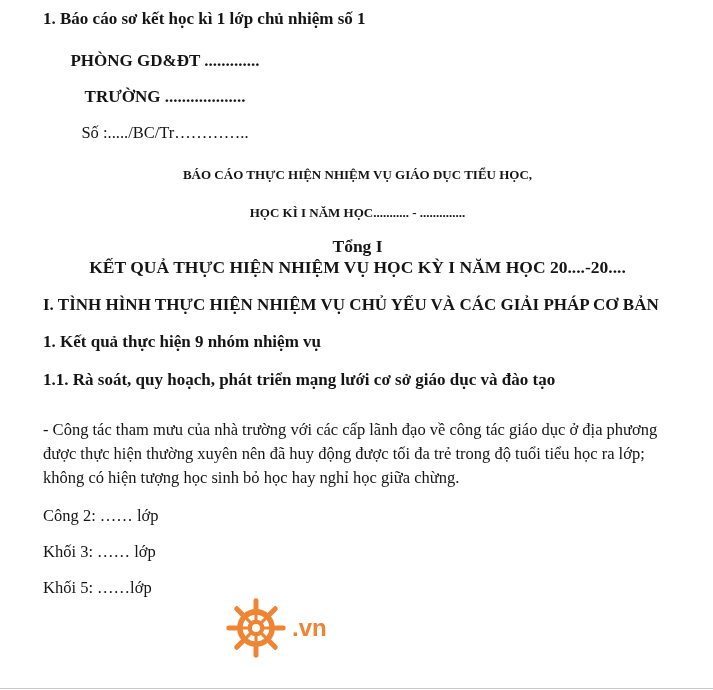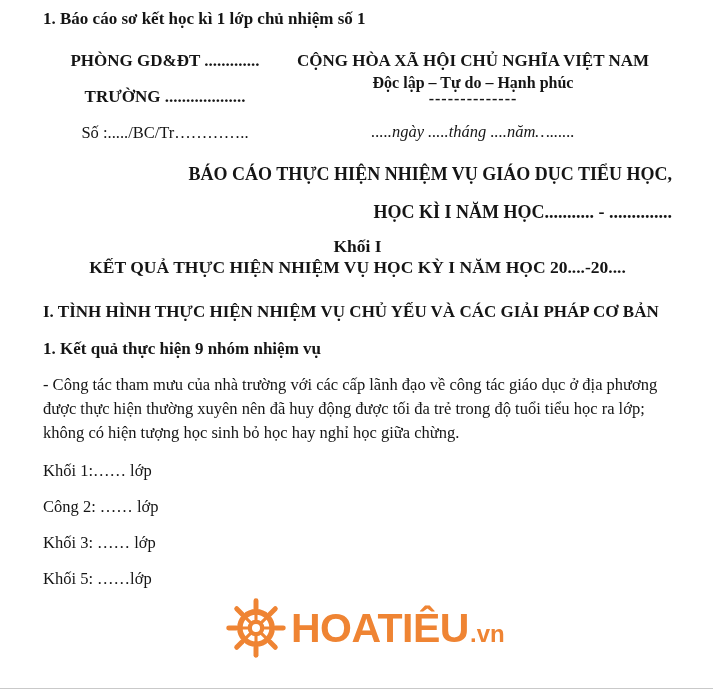--- a/index.html
+++ b/index.html
@@ -16,27 +16,27 @@
   .hdr{display:flex;margin-top:20px;}
   .col-l{width:244px;text-align:center;}
   .col-r{width:372px;text-align:center;}
   .col-l .l1,.col-l .l2{font-size:17px;font-weight:bold;line-height:21px;}
   .col-l .l2{margin-top:15px;}
   .col-l .l3{font-size:16.5px;margin-top:15px;line-height:21px;}
   .col-r .r1{font-size:17px;font-weight:bold;line-height:21px;}
   .col-r .r2{font-size:16px;font-weight:bold;line-height:20px;margin-top:2px;}
   .col-r .r3{font-size:16px;font-weight:bold;line-height:12px;letter-spacing:1px;}
   .col-r .r4{font-size:16.5px;font-style:italic;margin-top:16px;line-height:21px;}
-  .ttl{margin-top:21px;text-align:right;font-weight:bold;font-size:18px;line-height:21px;}
+  .ttl{margin-top:21px;text-align:center;font-weight:bold;font-size:13px;line-height:21px;}
   .ttl .t2{margin-top:17px;}
   .part{margin-top:13px;text-align:center;font-weight:bold;font-size:17.5px;line-height:21px;}
-  .sec{margin-top:23px;font-weight:bold;font-size:17px;line-height:21px;}
+  .sec{margin-top:16px;font-weight:bold;font-size:17px;line-height:21px;}
   .sub1{margin-top:16px;font-weight:bold;font-size:17px;line-height:21px;}
   .sub11{margin-top:17px;font-weight:bold;font-size:17px;line-height:21px;}
-  .para{margin-top:14px;font-size:16.5px;line-height:24px;text-align:left;}
+  .para{margin-top:28px;font-size:16.5px;line-height:24px;text-align:left;}
   .totals{margin-top:8px;font-size:16.5px;line-height:21px;}
   .gline{margin-top:15px;font-size:16.5px;line-height:21px;}
   
   .wm{
     position:absolute;left:225px;top:597px;
     display:flex;align-items:center;
     font-family:"Liberation Sans","DejaVu Sans",sans-serif;
   }
   .wm-icon{width:62px;height:62px;flex:0 0 auto;}
   .wm-text{display:flex;align-items:baseline;margin-left:4px;}
@@ -50,47 +50,41 @@
 <div class="page">
 
   <div class="h-top">1. Báo cáo sơ kết học kì 1 lớp chủ nhiệm số 1</div>
 
   <div class="hdr">
     <div class="col-l">
       <div class="l1">PHÒNG GD&amp;ĐT .............</div>
       <div class="l2">TRƯỜNG ...................</div>
       <div class="l3">Số :...../BC/Tr…………..</div>
     </div>
-    <div class="col-r">
-      <div class="r1">CỘNG HÒA XÃ HỘI CHỦ NGHĨA VIỆT NAM</div>
-      <div class="r2">Độc lập – Tự do – Hạnh phúc</div>
-      <div class="r3">--------------</div>
-      <div class="r4">.....ngày .....tháng ....năm…......</div>
-    </div>
   </div>
 
   <div class="ttl">
     <div class="t1">BÁO CÁO THỰC HIỆN NHIỆM VỤ GIÁO DỤC TIỂU HỌC,</div>
     <div class="t2">HỌC KÌ I NĂM HỌC........... - ..............</div>
   </div>
 
   <div class="part">
-    <div>Khối I</div>
+    <div>Tổng I</div>
     <div>KẾT QUẢ THỰC HIỆN NHIỆM VỤ HỌC KỲ I NĂM HỌC 20....-20....</div>
   </div>
 
   <div class="sec">I. TÌNH HÌNH THỰC HIỆN NHIỆM VỤ CHỦ YẾU VÀ CÁC GIẢI PHÁP CƠ BẢN</div>
 
   <div class="sub1">1. Kết quả thực hiện 9 nhóm nhiệm vụ</div>
 
+  <div class="sub11">1.1. Rà soát, quy hoạch, phát triển mạng lưới cơ sở giáo dục và đào tạo</div>
 
   <div class="para">- Công tác tham mưu của nhà trường với các cấp lãnh đạo về công tác giáo dục ở địa phương được thực hiện thường xuyên nên đã huy động được tối đa trẻ trong độ tuổi tiểu học ra lớp; không có hiện tượng học sinh bỏ học hay nghỉ học giữa chừng.</div>
 
 
-  <div class="gline">Khối 1:…… lớp</div>
   <div class="gline">Công 2: …… lớp</div>
   <div class="gline">Khối 3: …… lớp</div>
   <div class="gline">Khối 5: ……lớp</div>
 
   <div class="wm" style="color: rgb(239, 132, 51);">
     <svg class="wm-icon" viewBox="0 0 100 100" aria-hidden="true">
       <g stroke="#EF8433" fill="none" stroke-linecap="round">
 
         <circle cx="50" cy="50" r="26" stroke-width="9"></circle>
 
@@ -109,20 +103,19 @@
         <line x1="50" y1="81.5" x2="50" y2="94" stroke-width="8"></line>
         <line x1="18.5" y1="50" x2="6" y2="50" stroke-width="8"></line>
         <line x1="81.5" y1="50" x2="94" y2="50" stroke-width="8"></line>
         <line x1="72.3" y1="27.7" x2="81.1" y2="18.9" stroke-width="8"></line>
         <line x1="27.7" y1="72.3" x2="18.9" y2="81.1" stroke-width="8"></line>
         <line x1="27.7" y1="27.7" x2="18.9" y2="18.9" stroke-width="8"></line>
         <line x1="72.3" y1="72.3" x2="81.1" y2="81.1" stroke-width="8"></line>
       </g>
     </svg>
     <div class="wm-text">
-      <span class="wm-brand">HOATIÊU</span>
       <span class="wm-tld">.vn</span>
     </div>
   </div>
 
   <div class="bottom-rule"></div>
 
 </div>
 
 </body></html>

